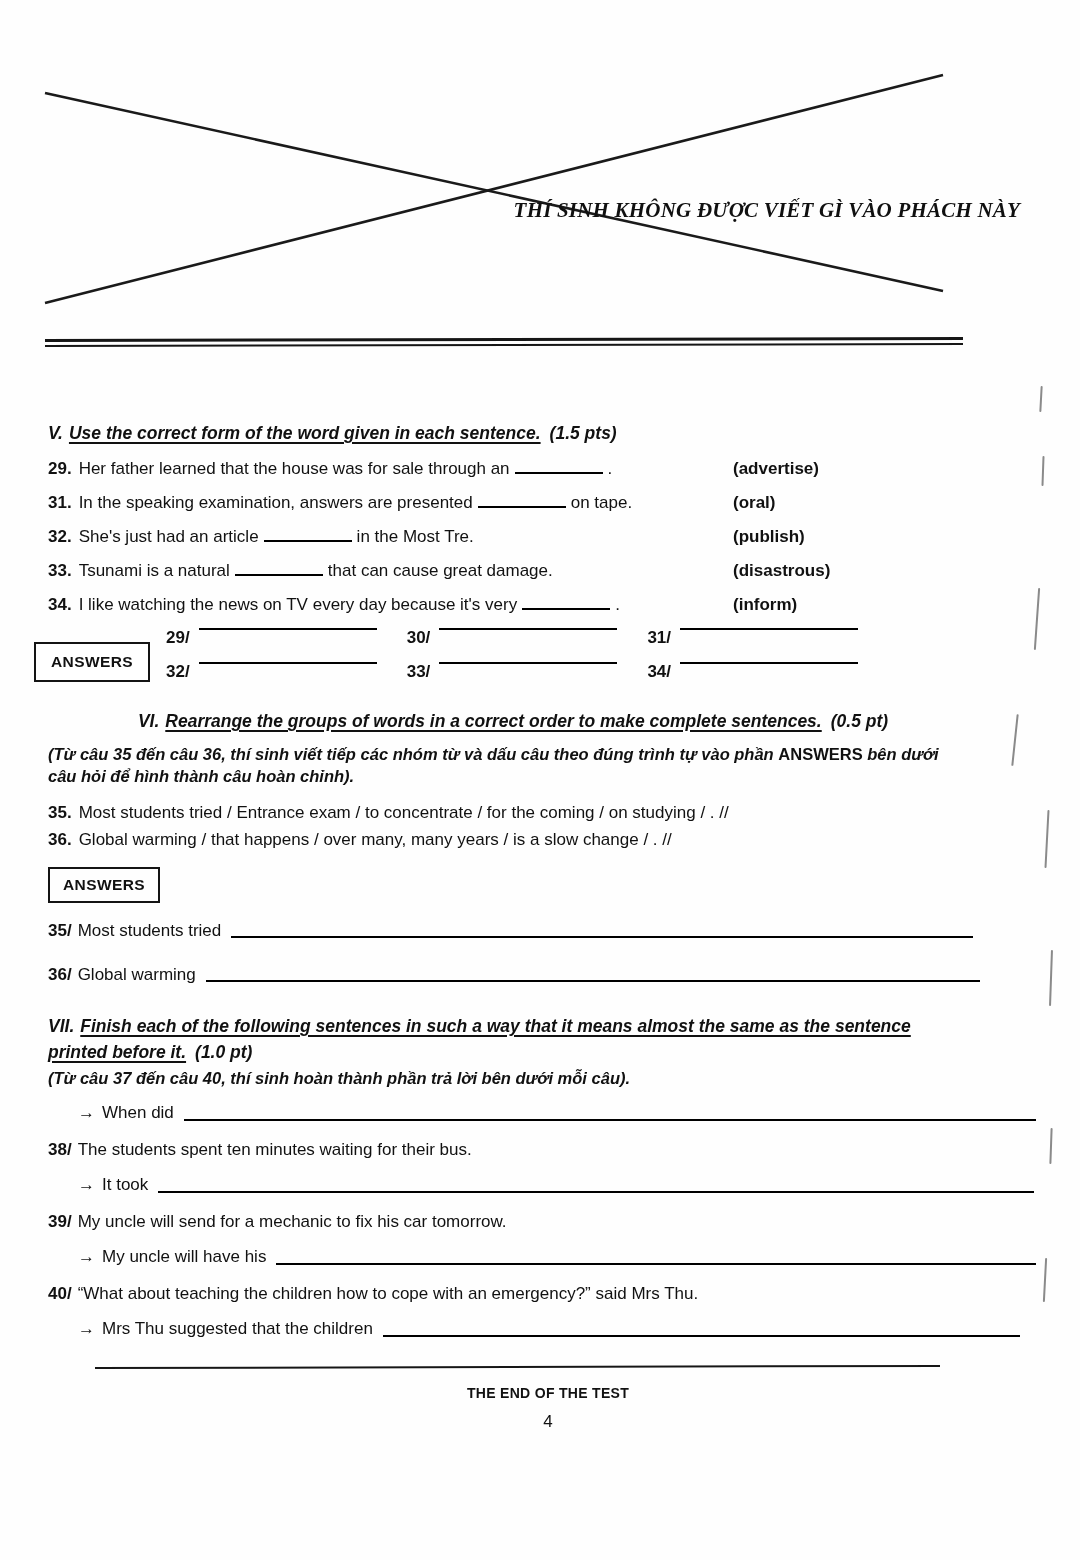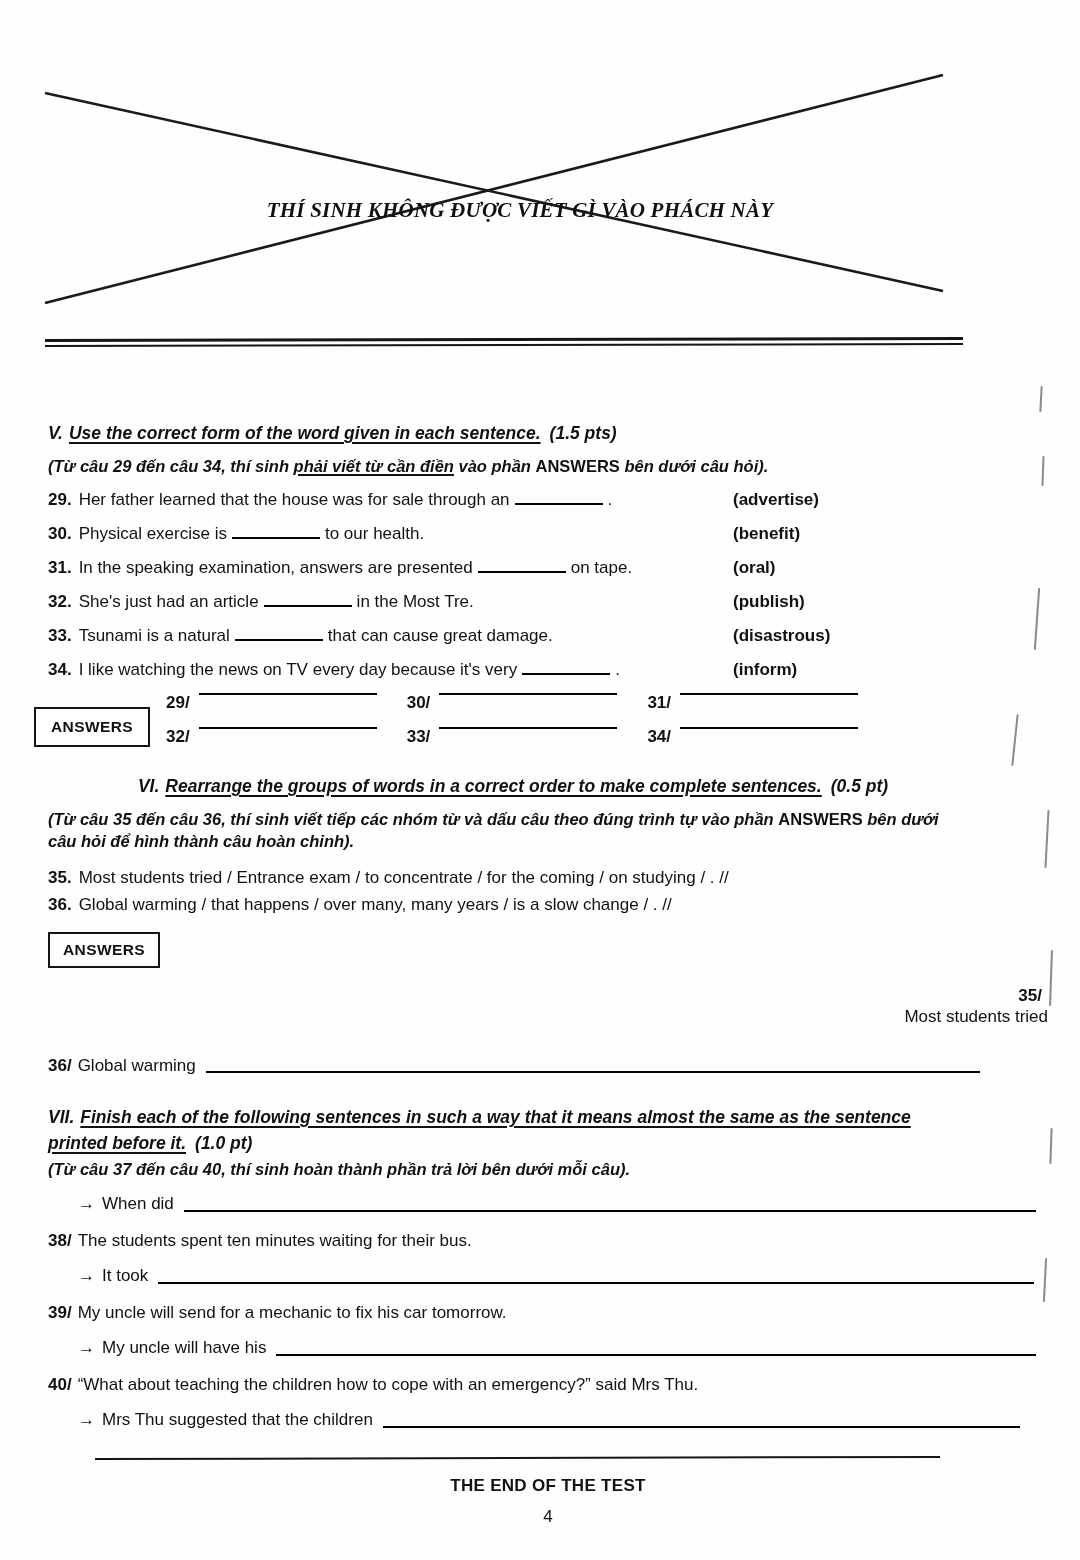--- a/index.html
+++ b/index.html
@@ -5,21 +5,21 @@
   html,body { margin:0; padding:0; background:#e8e8e8; }
   .page {
     position:relative; width:1080px; height:1560px; margin:0 auto;
     background:#fefefe; color:#111;
     font-family:"Liberation Sans", sans-serif; font-size:17px;
     overflow:hidden;
   }
   
   .cross-svg { position:absolute; top:0; left:0; }
   .notice {
-    position:absolute; top:198px; left:20px; width:1000px; text-align:center;
+    position:absolute; top:198px; left:20px; width:1000px; text-align:right;
     font-family:"Liberation Serif", serif; font-style:italic; font-weight:bold;
     font-size:21px; letter-spacing:0.2px; color:#101010;
   }
   
   .content { position:absolute; top:0; left:0; right:0; padding:0 32px 0 48px; }
   .double-rule {
     margin-top:338px; margin-left:-3px; width:918px; height:3px;
     border-top:3px solid #161616; border-bottom:2px solid #161616;
     transform:rotate(-0.12deg);
   }
@@ -60,21 +60,21 @@
   .arow .pre { white-space:nowrap; }
   .aline { flex:1; border-bottom:2px solid #000; margin:0 0 3px 10px; }
   
   .qvii-sent { margin-top:15px; line-height:22px; }
   .qvii-sent .num { font-weight:bold; margin-right:6px; }
   .rewrite { display:flex; align-items:flex-end; margin-top:13px; padding-left:30px; line-height:22px; }
   .rewrite .arrow { margin-right:7px; }
   .rewrite .pre { white-space:nowrap; }
   
   .bottom-rule { margin-top:26px; margin-left:47px; width:845px; border-bottom:2px solid #161616; transform:rotate(-0.15deg); }
-  .end-text { margin-top:17px; text-align:center; font-weight:bold; font-size:17px; letter-spacing:0.3px; }
+  .end-text { margin-top:17px; text-align:center; font-weight:bold; font-size:14px; letter-spacing:0.3px; }
   .page-num { margin-top:11px; text-align:center; font-size:17px; }
   
   .edge-mark { position:absolute; width:2px; background:#2a2a2a; opacity:0.55; border-radius:1px; }
 </style>
 </head>
 <body>
 
 <div class="page">
 
   <svg class="cross-svg" width="1080" height="335" viewBox="0 0 1080 335">
@@ -92,32 +92,25 @@
   <div class="edge-mark" style="right:28px; top:1128px; height:36px; transform:rotate(2deg);"></div>
   <div class="edge-mark" style="right:34px; top:1258px; height:44px; transform:rotate(3deg);"></div>
 
   <div class="content">
     <div class="double-rule"></div>
 
     
     <div class="sec-head">
       <span class="num">V.</span><span class="u">Use the correct form of the word given in each sentence.</span><span class="pts">(1.5 pts)</span>
     </div>
-    <div class="vn-note">
-      <span>(Từ câu 29 đến câu 34, thí sinh </span><span class="u">phải viết từ cần điền</span><span> vào phần </span><span class="upright">ANSWERS</span><span> bên dưới câu hỏi).</span>
-    </div>
 
     <div class="qv-list">
       <div class="qv">
         <span class="main"><span class="num">29.</span><span>Her father learned that the house was for sale through an</span><span class="blank"></span><span>.</span></span>
         <span class="word">(advertise)</span>
-      </div>
-      <div class="qv">
-        <span class="main"><span class="num">30.</span><span>Physical exercise is</span><span class="blank"></span><span>to our health.</span></span>
-        <span class="word">(benefit)</span>
       </div>
       <div class="qv">
         <span class="main"><span class="num">31.</span><span>In the speaking examination, answers are presented</span><span class="blank"></span><span>on tape.</span></span>
         <span class="word">(oral)</span>
       </div>
       <div class="qv">
         <span class="main"><span class="num">32.</span><span>She's just had an article</span><span class="blank"></span><span>in the Most Tre.</span></span>
         <span class="word">(publish)</span>
       </div>
       <div class="qv">
@@ -172,21 +165,21 @@
       <span>(Từ câu 35 đến câu 36, thí sinh viết tiếp các nhóm từ và dấu câu theo đúng trình tự vào phần </span><span class="upright">ANSWERS</span><span> bên dưới câu hỏi để hình thành câu hoàn chỉnh).</span>
     </div>
 
     <div class="qvi">
       <div><span class="num">35.</span><span>Most students tried / Entrance exam / to concentrate / for the coming / on studying / . //</span></div>
       <div><span class="num">36.</span><span>Global warming / that happens / over many, many years / is a slow change / . //</span></div>
     </div>
 
     <div class="ansbox2">ANSWERS</div>
 
-    <div class="arow" style="margin-top:17px;flex-direction:column;">
+    <div class="arow" style="margin-top:17px;">
       <span class="num">35/</span>
       <span class="pre">Most students tried</span>
       <span class="aline" style="margin-right:75px;"></span>
     </div>
     <div class="arow" style="margin-top:23px;">
       <span class="num">36/</span>
       <span class="pre">Global warming</span>
       <span class="aline" style="margin-right:68px;"></span>
     </div>
 

